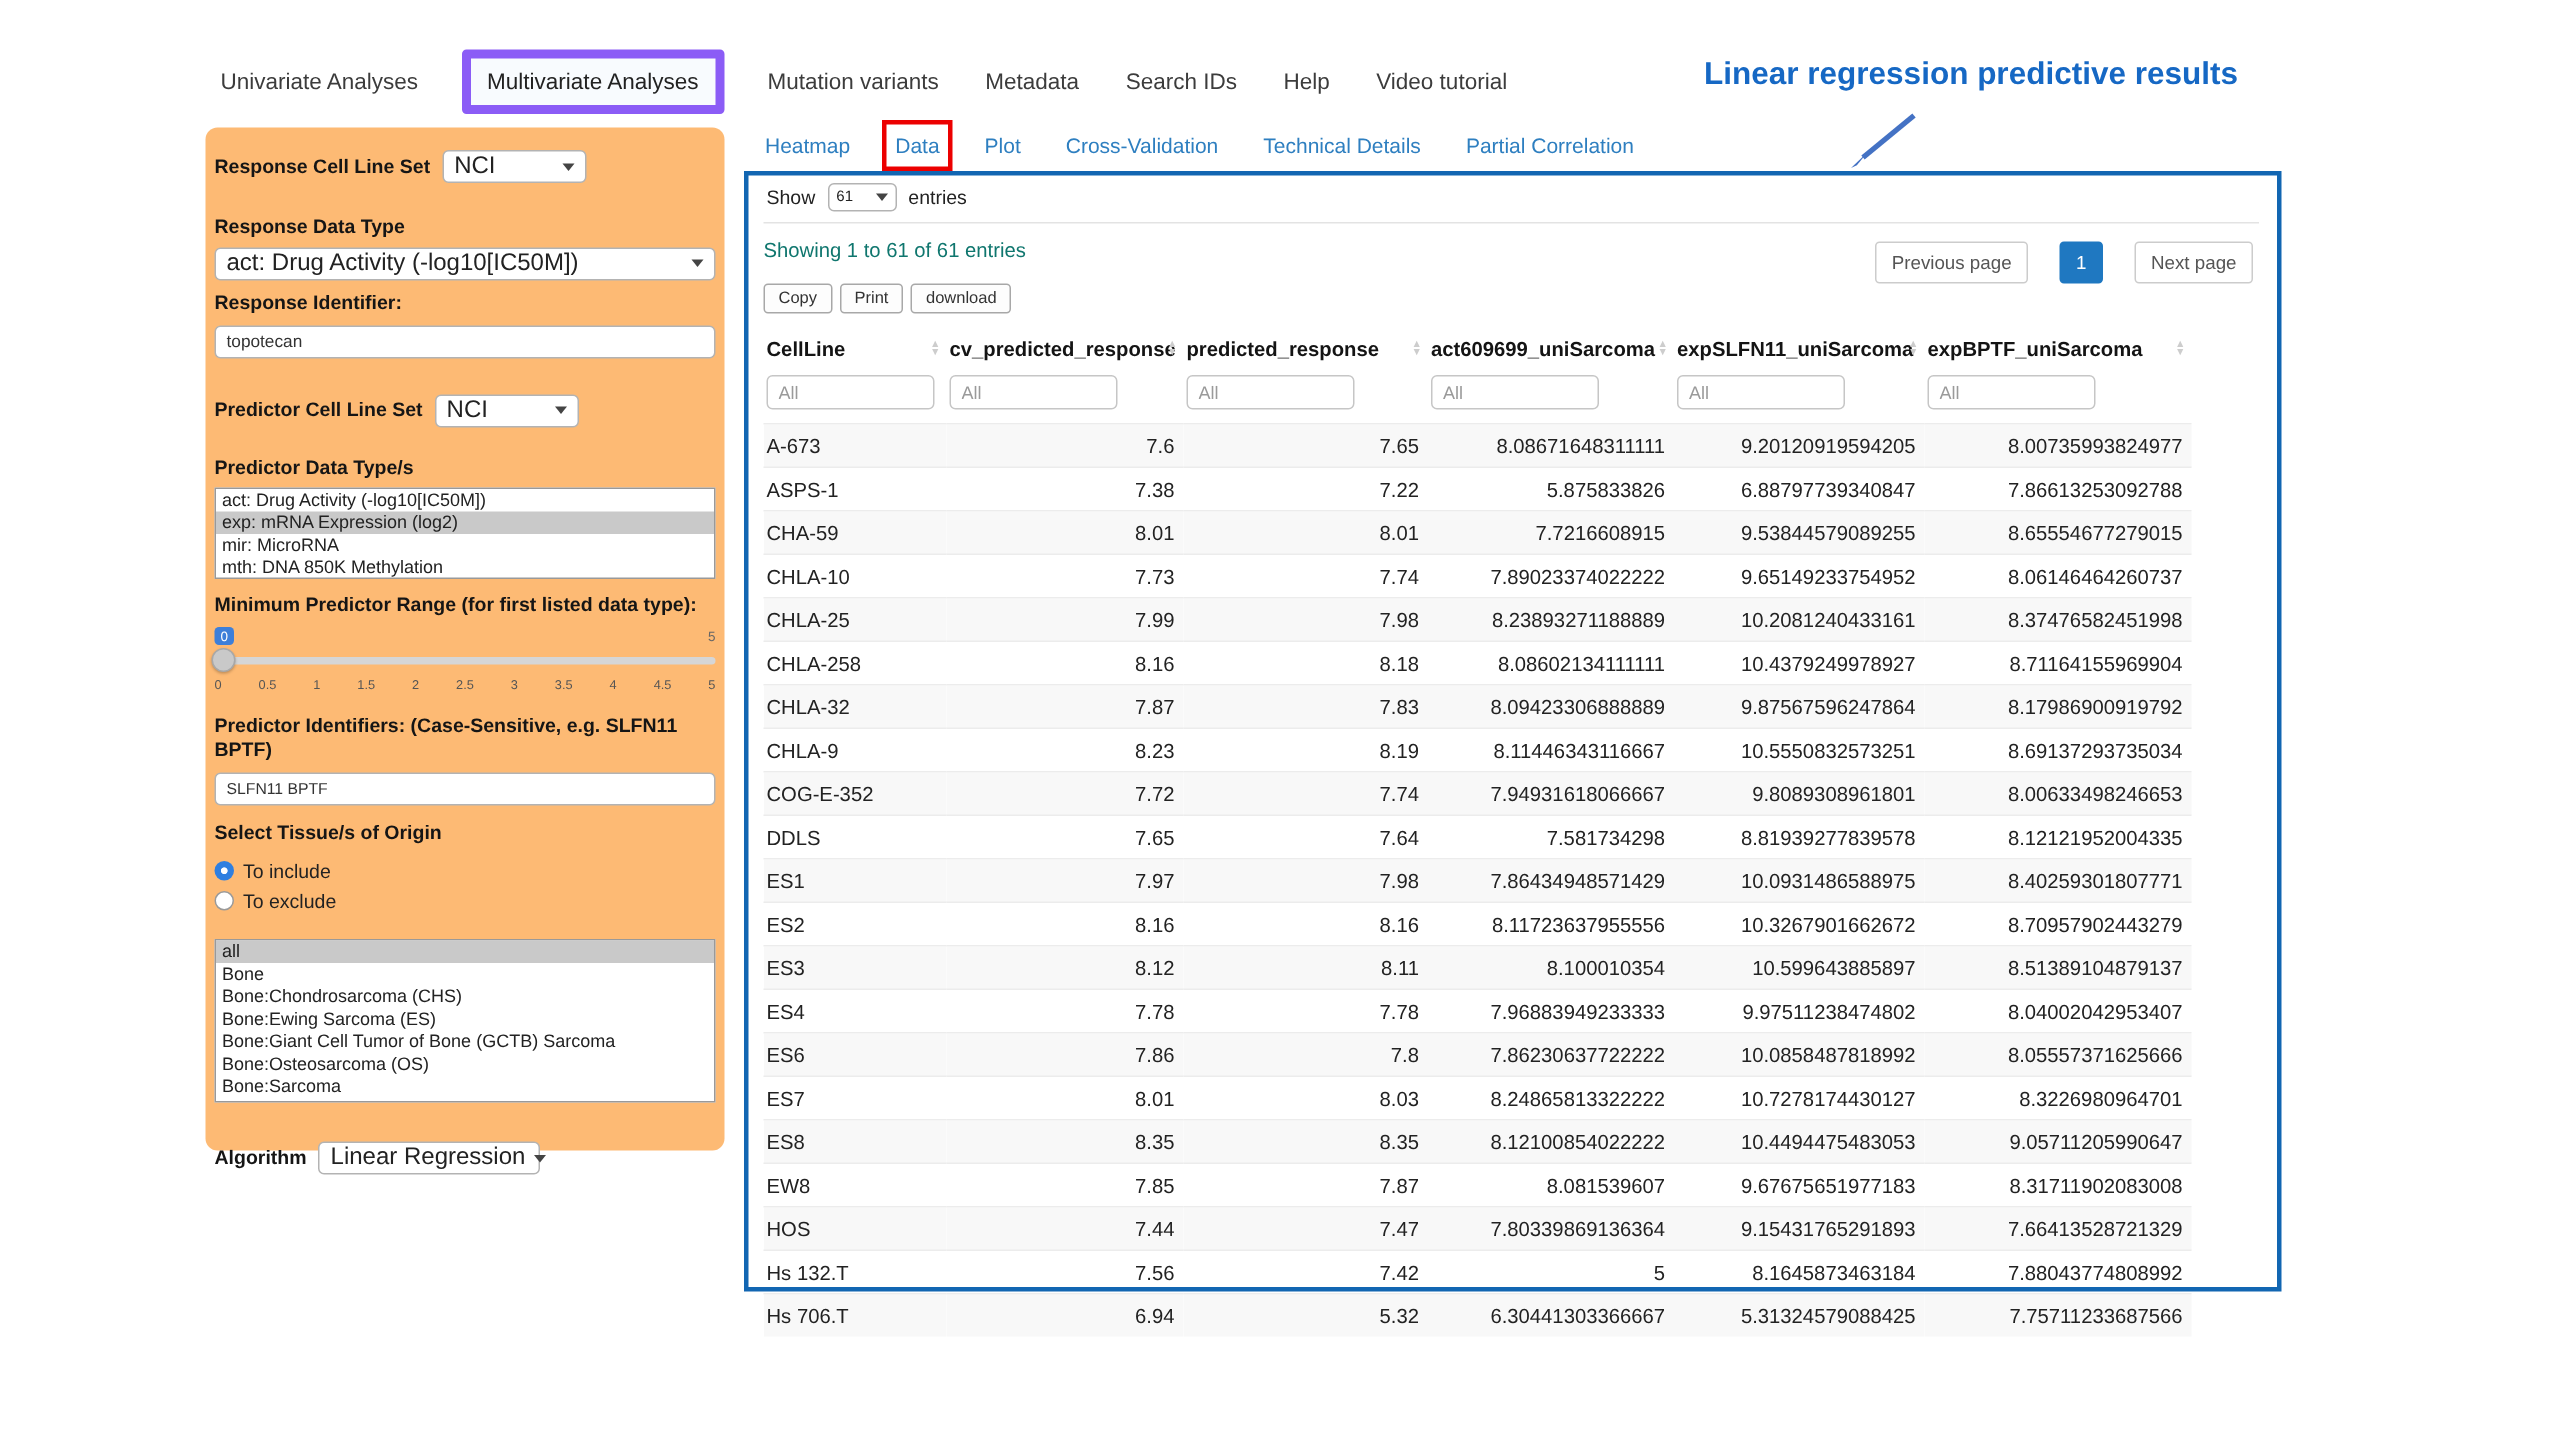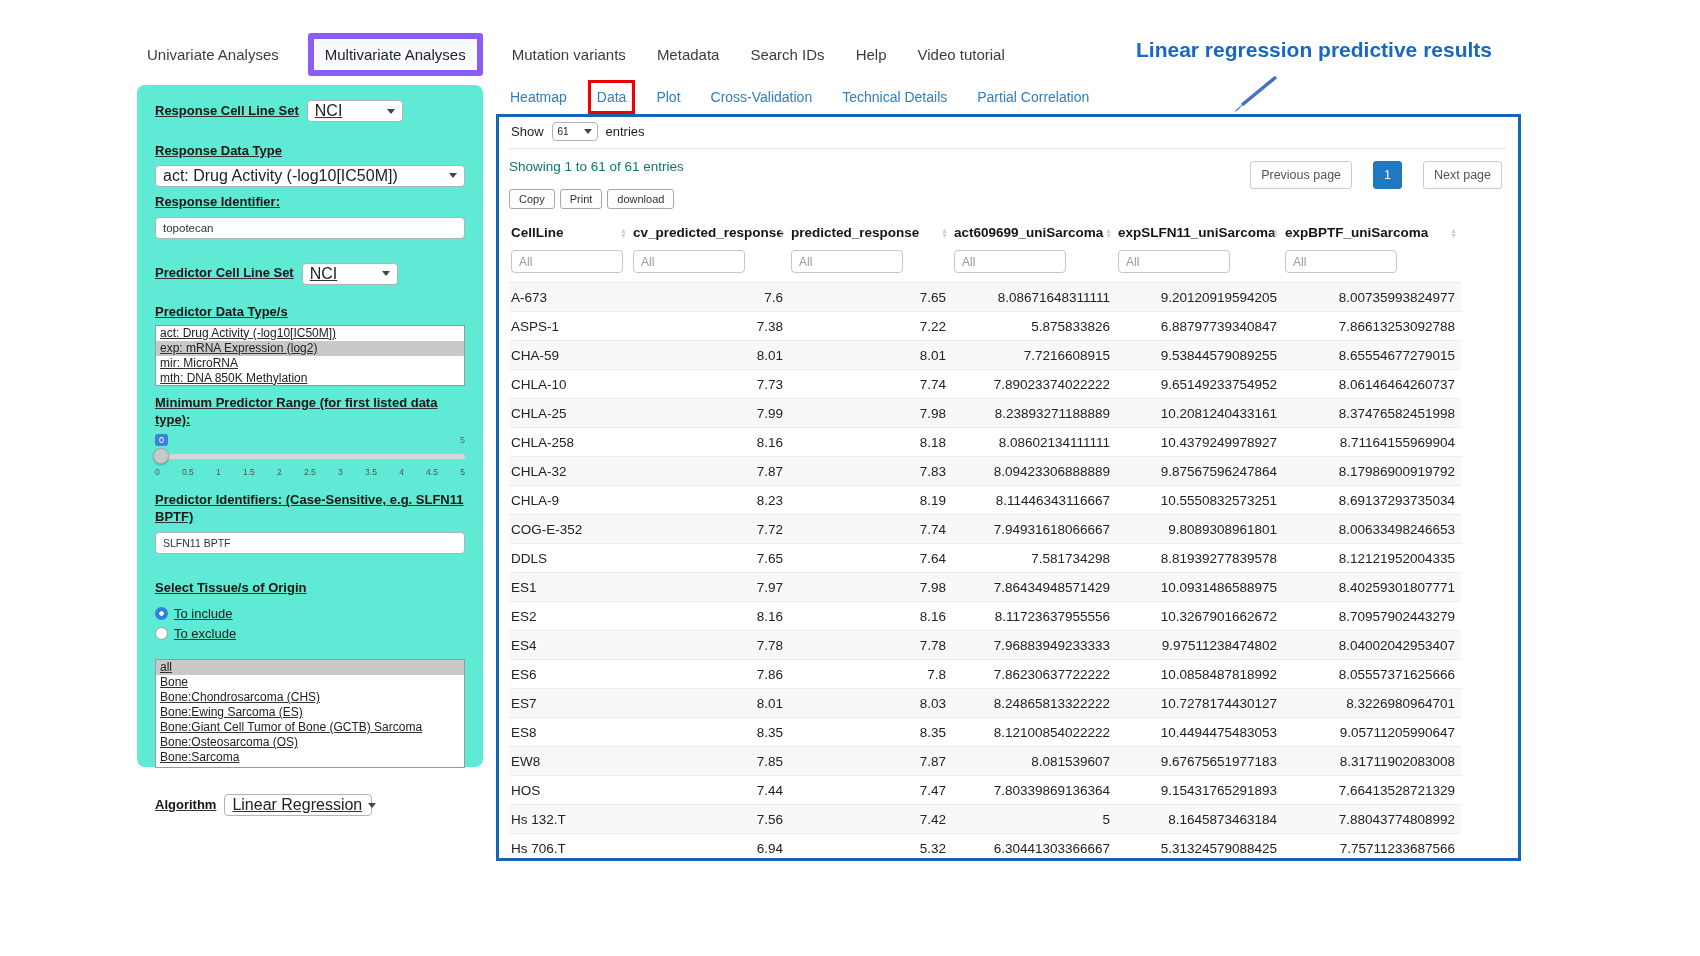--- a/index.html
+++ b/index.html
@@ -12,21 +12,21 @@
   
   .top-nav { position:absolute; left:145px; top:33px; display:flex; align-items:center; gap:27px; font-size:15px; color:#3c3c3c; }
   .nav-item { padding:7px 2px; cursor:pointer; white-space:nowrap; }
   .nav-item.active { border:6px solid #8b5cf6; background:#f8fbfe; border-radius:3px; padding:7px 11px; color:#222; }
 
   
   .annotation { position:absolute; top:38px; right:208px; font-size:21px; font-weight:bold; color:#1668c4; white-space:nowrap; }
   .annotation-arrow { position:absolute; left:1228px; top:74px; }
 
   
-  .sidebar { position:absolute; left:137px; top:85px; width:346px; height:682px; background:#5eead4; border-radius:8px; padding:15px 18px; font-size:13px;text-decoration:underline; }
+  .sidebar { position:absolute; left:137px; top:85px; width:346px; height:682px; background:#fdba74; border-radius:8px; padding:15px 6px; font-size:13px; }
   .lbl { font-weight:bold; color:#151515; font-size:13px; line-height:1.3; }
   .field-row { display:flex; align-items:center; gap:8px; }
   .fselect { display:inline-flex; align-items:center; justify-content:space-between; gap:6px; background:#fff; border:1px solid #b3b3b3; border-radius:4px; height:22px; padding:0 7px; font-size:16px; color:#222; cursor:pointer; white-space:nowrap; }
   .fselect.w100 { width:100%; margin-top:5px; }
   .chev { width:0; height:0; border-left:4px solid transparent; border-right:4px solid transparent; border-top:5px solid #444; flex:none; }
   .tinput { width:100%; height:22px; border:1px solid #b3b3b3; border-radius:4px; background:#fff; font-size:11.5px; padding:0 7px; color:#333; font-family:inherit; }
   .listbox { border:1px solid #999; background:#fff; margin-top:4px; overflow:hidden; font-size:12px; color:#222; }
   .listbox.pred { height:61px; }
   .listbox.tissue { height:109px; margin-top:18px; }
   .listbox-item { height:15px; line-height:15px; padding:0 4px; white-space:nowrap; cursor:pointer; }
@@ -146,21 +146,21 @@
         <span class="tick">3.5</span>
         <span class="tick">4</span>
         <span class="tick">4.5</span>
         <span class="tick">5</span>
       </div>
   </div>
 
   <div class="lbl" style="margin-top:8px">Predictor Identifiers: (Case-Sensitive, e.g. SLFN11 BPTF)</div>
   <input class="tinput" style="margin-top: 6px; font-size: 10.5px;" value="SLFN11 BPTF">
 
-  <div class="lbl" style="margin-top:26px">Select Tissue/s of Origin</div>
+  <div class="lbl" style="margin-top:10px">Select Tissue/s of Origin</div>
   <div class="radio-row" style="margin-top:9px">
     <span class="radio checked"></span>
     <span>To include</span>
   </div>
   <div class="radio-row">
     <span class="radio"></span>
     <span>To exclude</span>
   </div>
 
   <div class="listbox tissue" id="tissue-list">
@@ -344,20 +344,28 @@
         </tr>
         <tr>
           <td class="name-cell">ES2</td>
           <td class="num">8.16</td>
           <td class="num">8.16</td>
           <td class="num">8.11723637955556</td>
           <td class="num">10.3267901662672</td>
           <td class="num">8.70957902443279</td>
         </tr>
         <tr>
+          <td class="name-cell">ES3</td>
+          <td class="num">8.12</td>
+          <td class="num">8.11</td>
+          <td class="num">8.100010354</td>
+          <td class="num">10.599643885897</td>
+          <td class="num">8.51389104879137</td>
+        </tr>
+        <tr>
           <td class="name-cell">ES4</td>
           <td class="num">7.78</td>
           <td class="num">7.78</td>
           <td class="num">7.96883949233333</td>
           <td class="num">9.97511238474802</td>
           <td class="num">8.04002042953407</td>
         </tr>
         <tr>
           <td class="name-cell">ES6</td>
           <td class="num">7.86</td>

